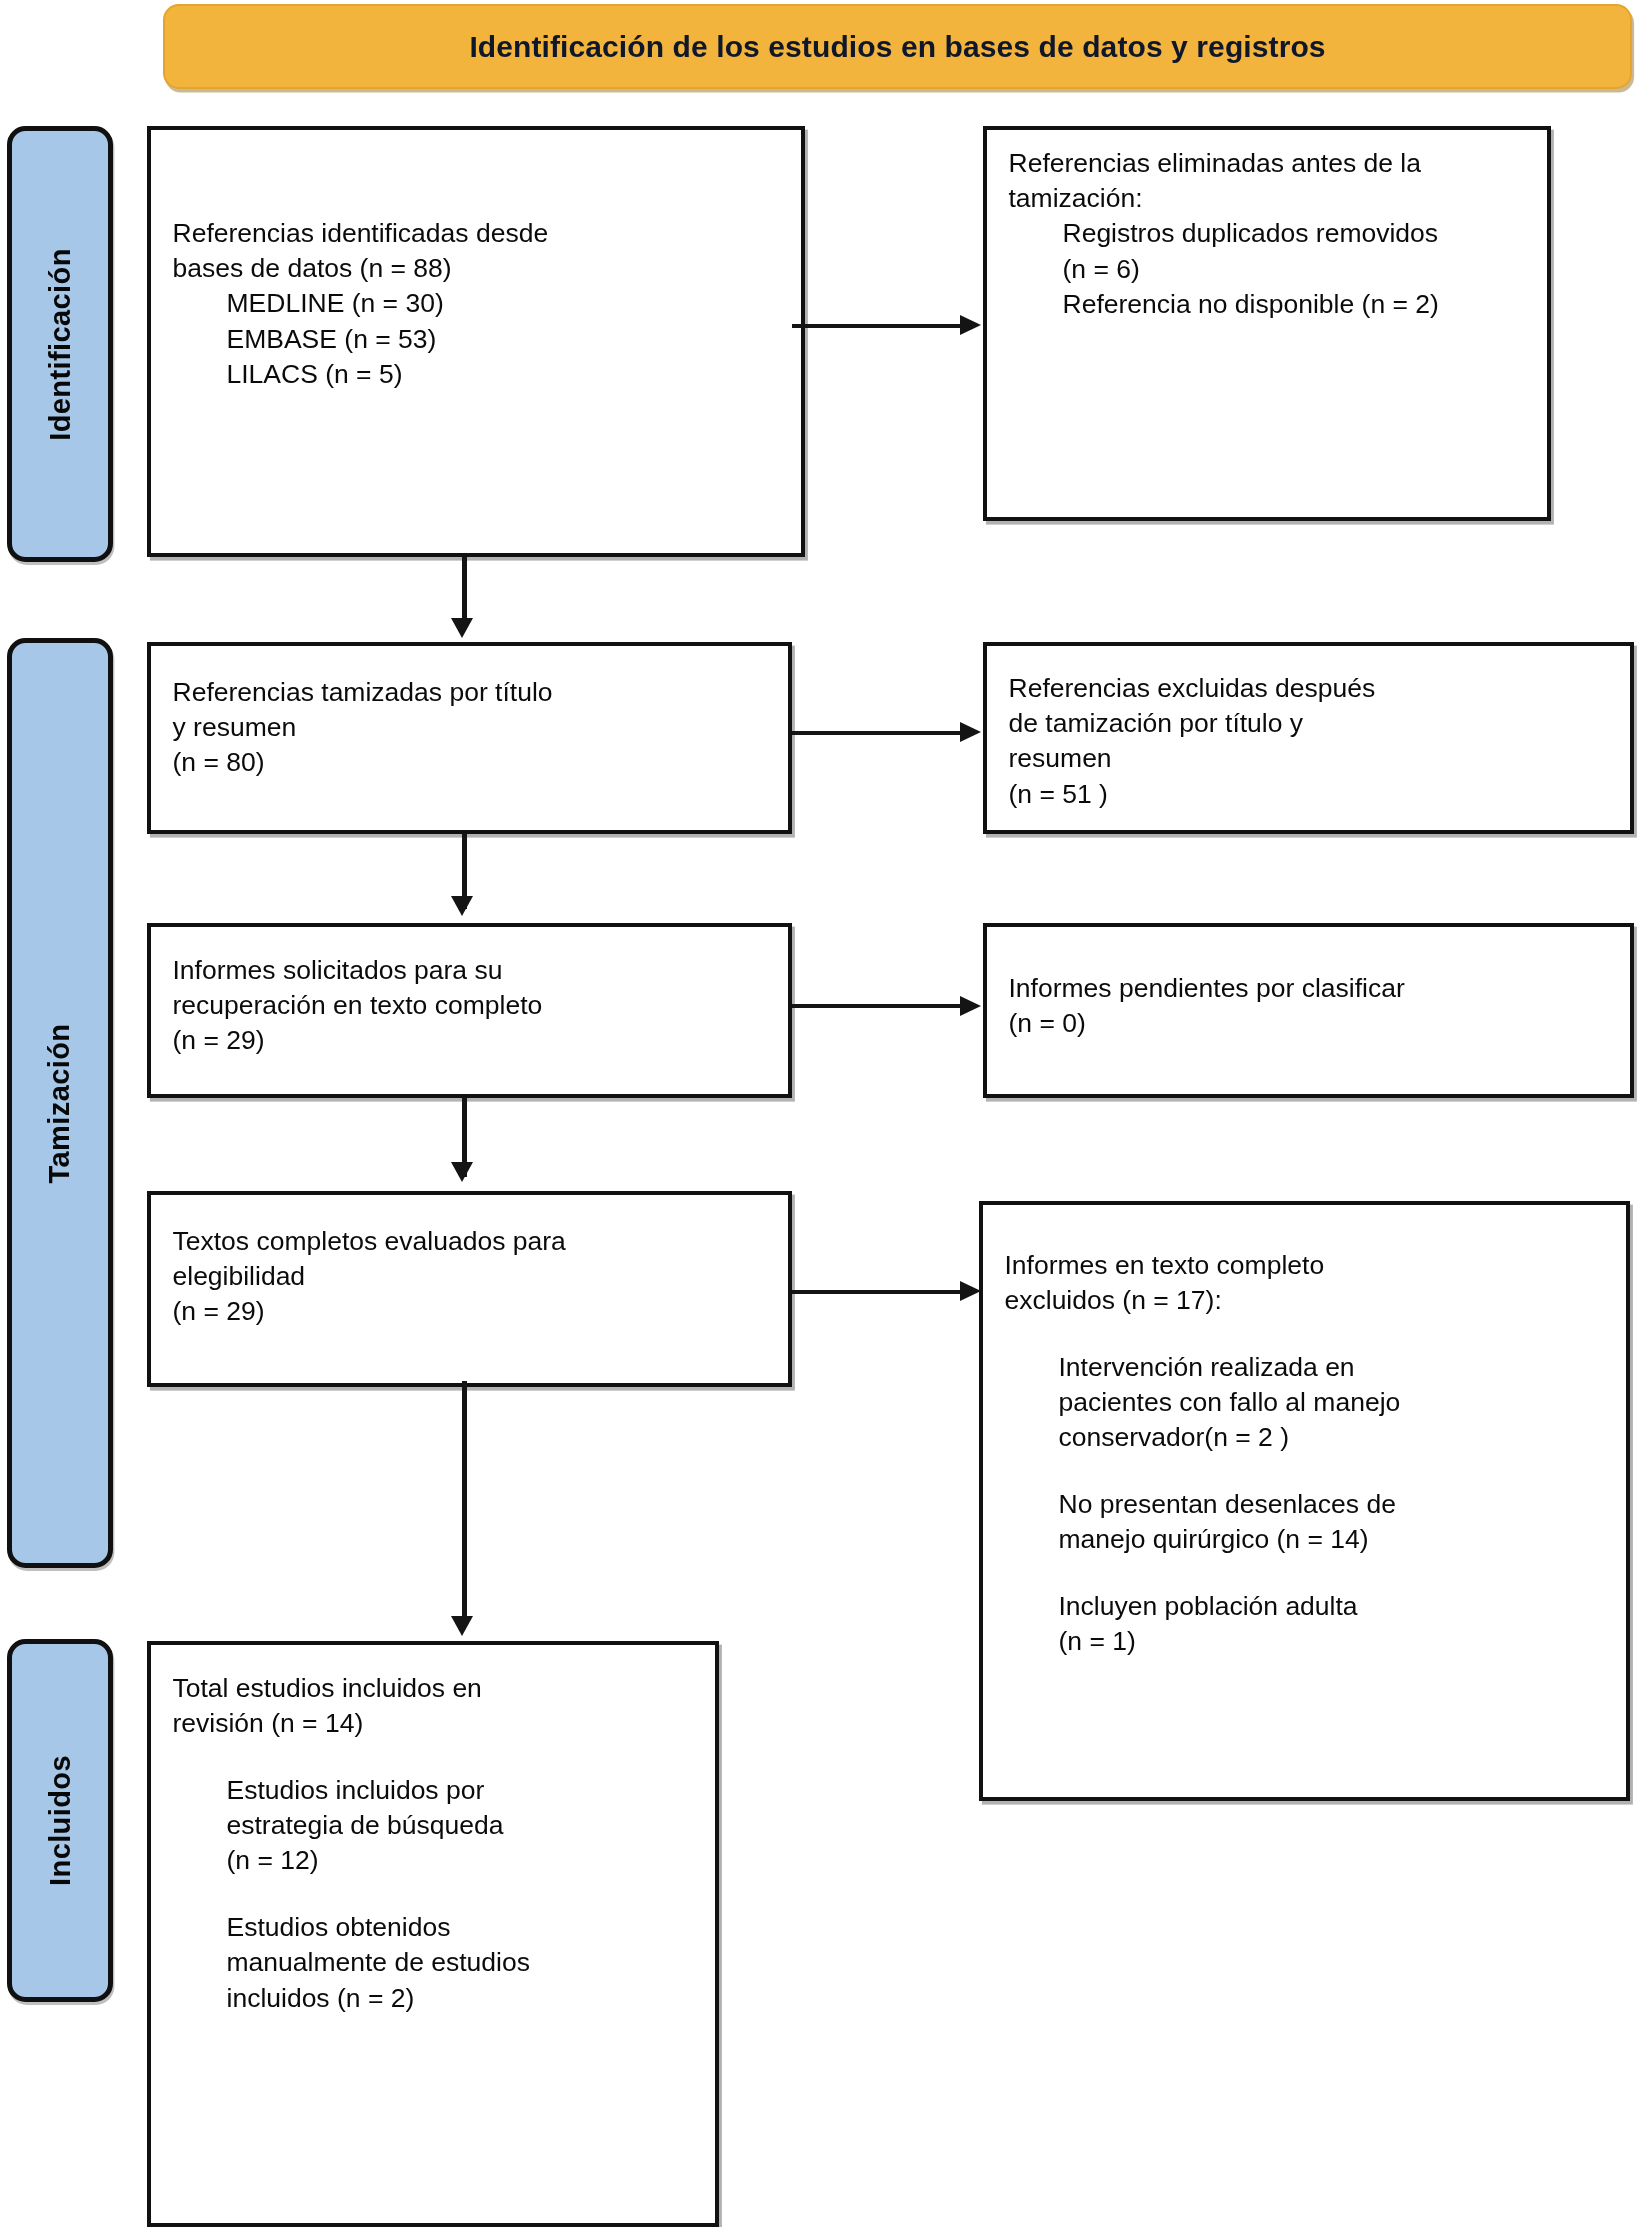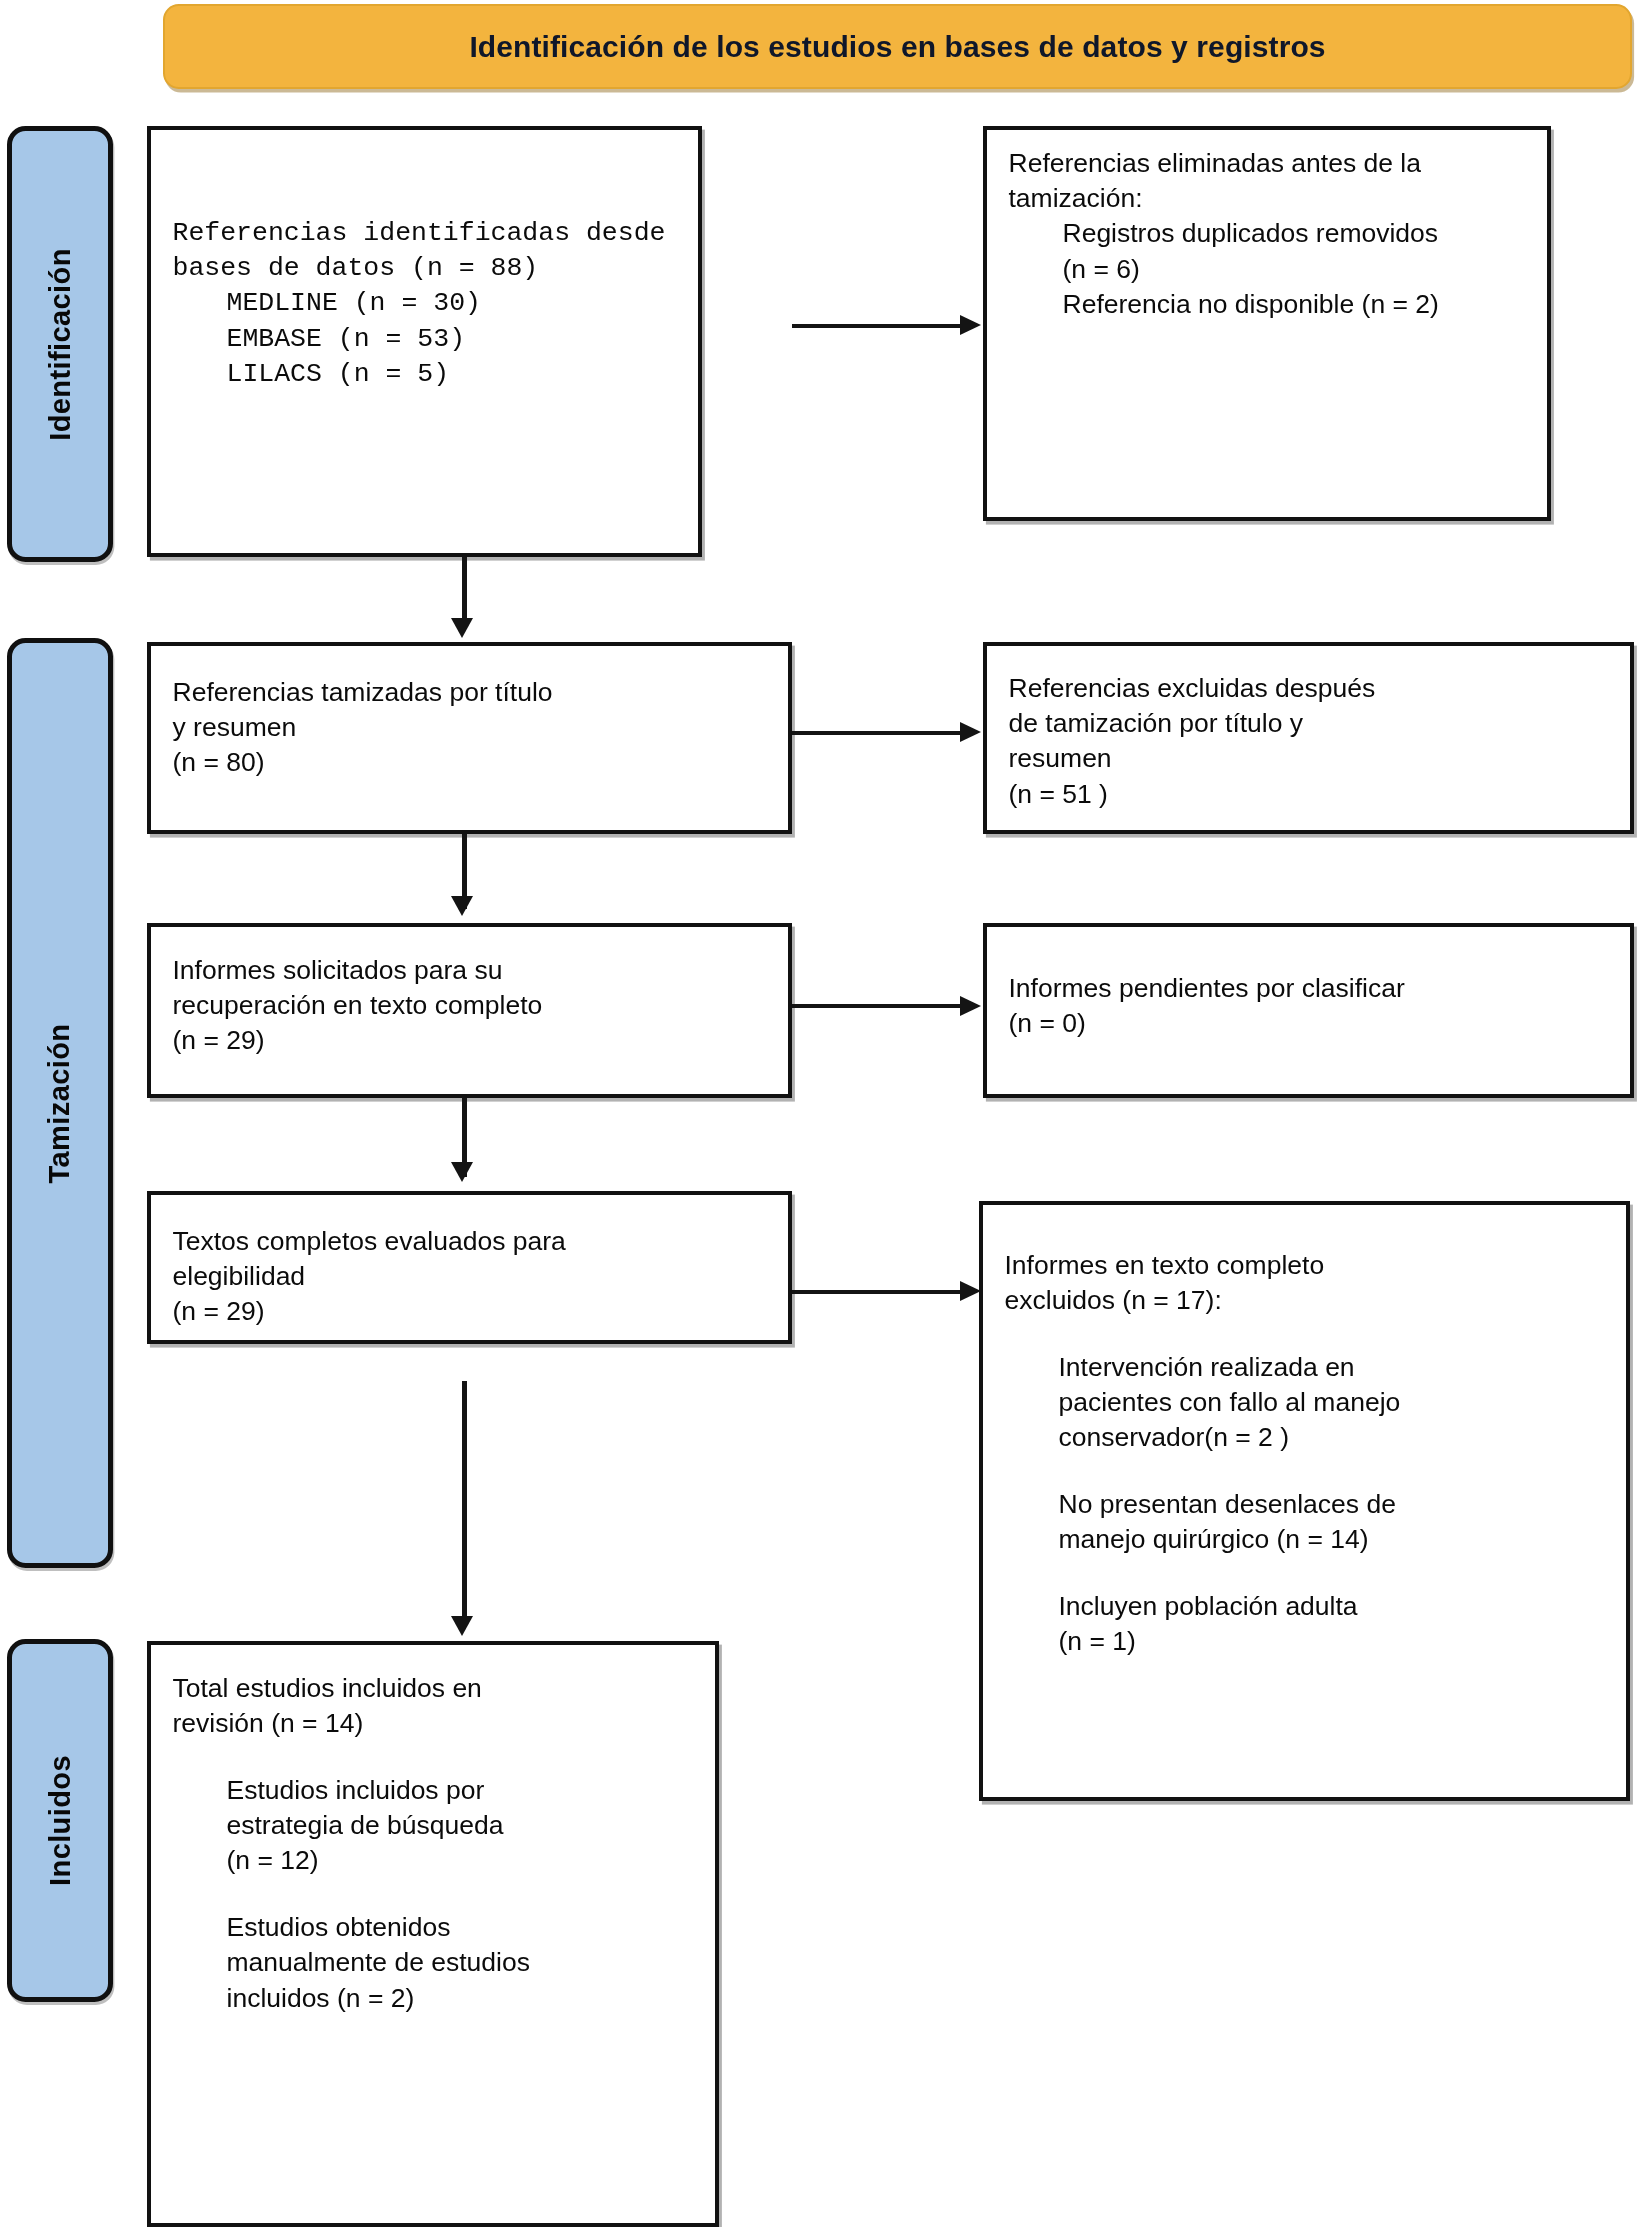--- a/index.html
+++ b/index.html
@@ -74,24 +74,24 @@
     margin:0;
     font-size:26.5px;
     line-height:1.33;
     color:#0b0b0b;
     white-space:pre-wrap;
   }
   .box p.indent{ padding-left:54px; }
   .box p.gap{ margin-top:31.5px; }
 
   
-  #box-identified   { left:147px; top:126px;  width:555px;  height:431px; padding-top:86px;font-family:Liberation Mono, monospace;}
+  #box-identified   { left:147px; top:126px;  width:658px;  height:431px; padding-top:86px;}
   #box-screened     { left:147px; top:642px;  width:645px;  height:192px; padding-top:29px;}
   #box-sought       { left:147px; top:923px; width:645px;  height:175px; padding-top:26px;}
-  #box-assessed     { left:147px; top:1191px; width:645px;  height:153px; padding-top:29px;}
+  #box-assessed     { left:147px; top:1191px; width:645px;  height:196px; padding-top:29px;}
   #box-included     { left:147px; top:1641px; width:572px;  height:586px; padding-top:26px;}
 
   
   #box-removed      { left:983px; top:126px;  width:568px; height:395px; }
   #box-excluded-ts  { left:983px; top:642px;  width:651px; height:192px; padding-top:25px;}
   #box-pending      { left:983px; top:923px; width:651px; height:175px; padding-top:44px;}
   #box-excluded-ft  { left:979px; top:1201px; width:651px; height:600px; padding-top:43px;}
 
   
   .conn{ position:absolute; background:#141414; }

